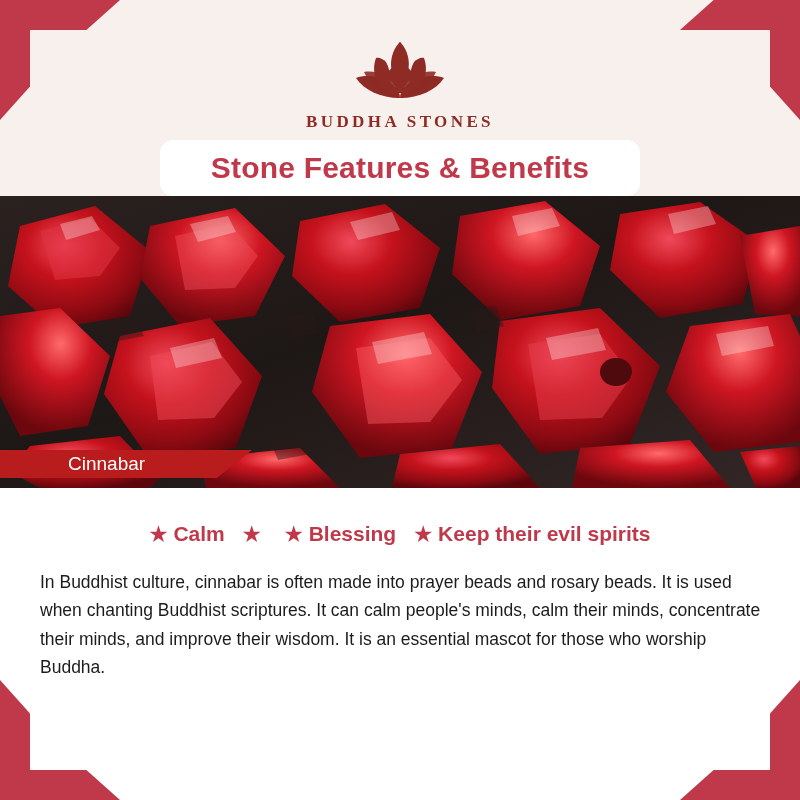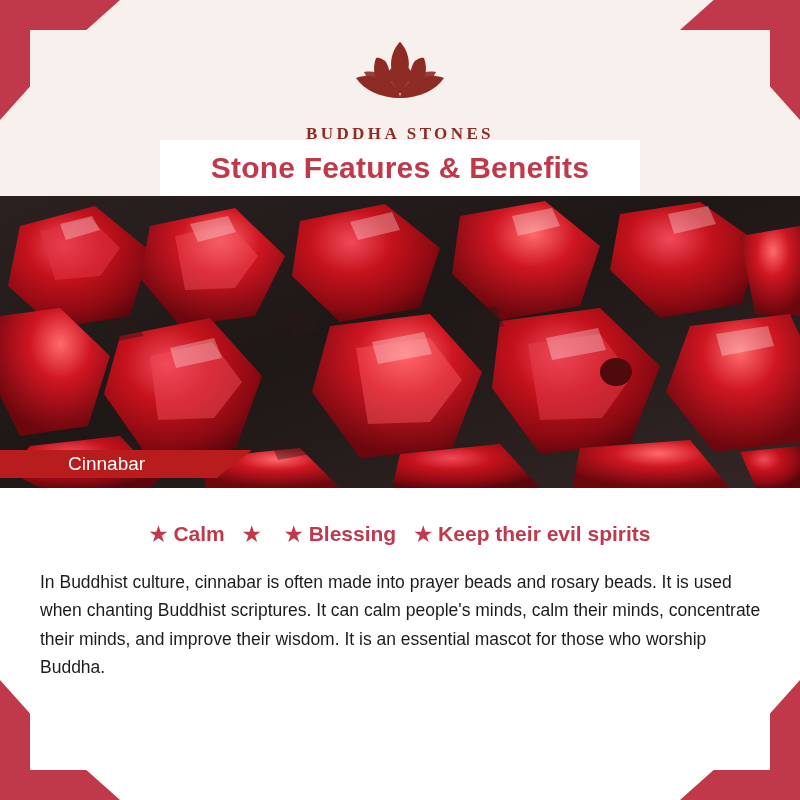--- a/index.html
+++ b/index.html
@@ -84,37 +84,37 @@
     display: flex;
     flex-direction: column;
     align-items: center;
   }
   .logo-mark {
     width: 128px;
     height: 78px;
     display: block;
   }
   .brand-name {
-    margin-top: 18px;
+    margin-top: 6px;
     font-size: 17px;
     letter-spacing: 3.4px;
     font-weight: bold;
     color: #8d2b24;
     font-family: "Liberation Serif", serif;
   }
 
   
   .title-banner {
     position: absolute;
     top: 140px;
     left: 160px;
     width: 480px;
     height: 56px;
     background: #ffffff;
-    border-radius: 2px;
+    border-radius: 13px;
     display: flex;
     align-items: center;
     justify-content: center;
     box-shadow: 0 0 0 0 rgba(0,0,0,0);
     z-index: 4;
   }
   .title-text {
     font-size: 30px;
     font-weight: bold;
     color: #c0394b;

